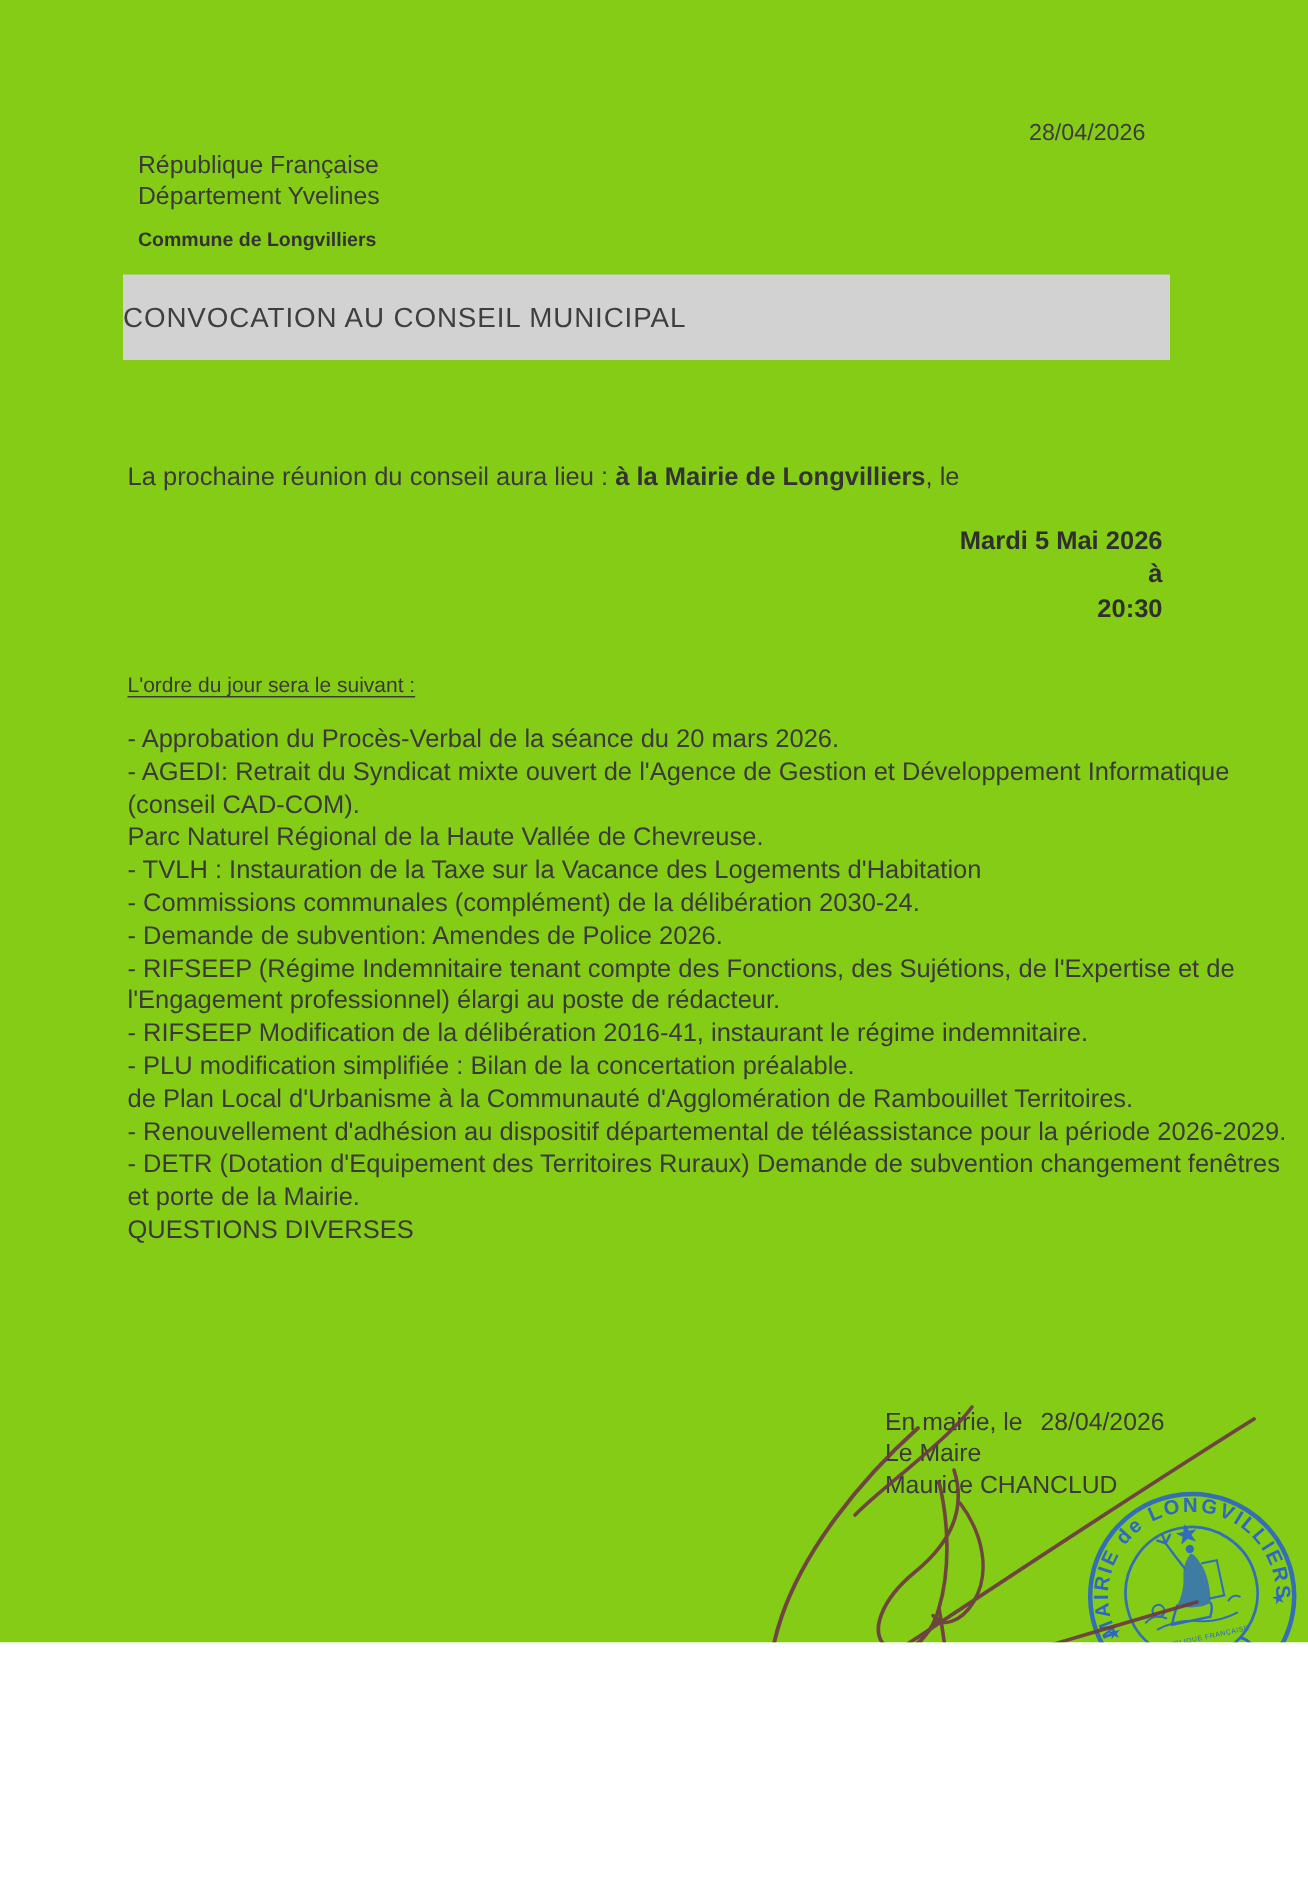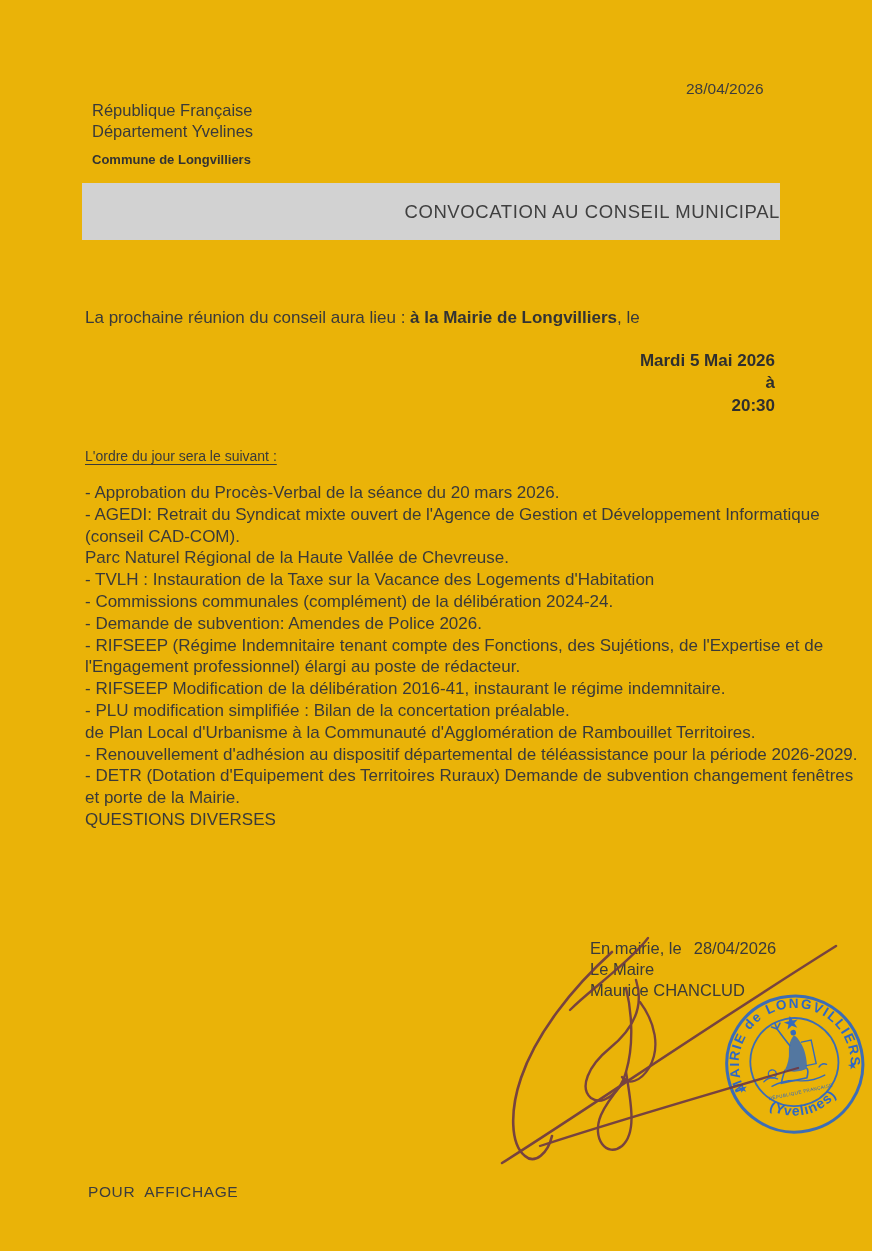--- a/index.html
+++ b/index.html
@@ -1,27 +1,27 @@
 <!DOCTYPE html>
 <html><head>
 <meta charset="utf-8">
 <style>
   html,body{margin:0;padding:0;background:#ffffff;}
   .page{
-    position:relative;width:872px;height:1251px;background:#eab308;
+    position:relative;width:872px;height:1095px;background:#84cc16;
     font-family:"Liberation Sans","DejaVu Sans",sans-serif;color:#3a3a3a;overflow:hidden;
   }
   .abs{position:absolute;}
   .top-date{left:686px;top:80px;font-size:15.5px;color:#3d3d3d;}
   .hdr-line1{left:92px;top:101px;font-size:16.5px;}
   .hdr-line2{left:92px;top:122px;font-size:16.5px;}
   .hdr-line3{left:92px;top:152px;font-size:13px;font-weight:bold;color:#333;}
   .banner{
     left:82px;top:183px;width:698px;height:57px;background:#d2d2d2;
-    display:flex;align-items:center;justify-content:flex-end;
+    display:flex;align-items:center;justify-content:flex-start;
   }
   .banner span{font-size:18.5px;letter-spacing:.6px;color:#3f3f3f;}
   .intro{left:85px;top:284px;font-size:17px;white-space:nowrap;margin-top:24px;}
   .intro b{color:#333;}
   .meeting{left:85px;top:350px;width:690px;text-align:right;font-weight:bold;color:#2f2f2f;
     font-size:17px;line-height:22.4px;}
   .agenda-heading{left:85px;top:448px;font-size:14px;text-decoration:underline;
     text-underline-offset:3px;}
   .agenda{left:85px;top:482px;font-size:17px;line-height:21.8px;}
   .agenda div{white-space:nowrap;}
@@ -55,21 +55,21 @@
   </div>
 
   <div class="abs agenda-heading">L'ordre du jour sera le suivant :</div>
 
   <div class="abs agenda">
     <div>- Approbation du Procès-Verbal de la séance du 20 mars 2026.</div>
     <div>- AGEDI: Retrait du Syndicat mixte ouvert de l'Agence de Gestion et Développement Informatique</div>
     <div>(conseil CAD-COM).</div>
     <div>Parc Naturel Régional de la Haute Vallée de Chevreuse.</div>
     <div>- TVLH : Instauration de la Taxe sur la Vacance des Logements d'Habitation</div>
-    <div>- Commissions communales (complément) de la délibération 2024-24.</div>
+    <div>- Commissions communales (complément) de la délibération 2030-24.</div>
     <div>- Demande de subvention: Amendes de Police 2026.</div>
     <div>- RIFSEEP (Régime Indemnitaire tenant compte des Fonctions, des Sujétions, de l'Expertise et de</div>
     <div>l'Engagement professionnel) élargi au poste de rédacteur.</div>
     <div>- RIFSEEP Modification de la délibération 2016-41, instaurant le régime indemnitaire.</div>
     <div>- PLU modification simplifiée : Bilan de la concertation préalable.</div>
     <div>de Plan Local d'Urbanisme à la Communauté d'Agglomération de Rambouillet Territoires.</div>
     <div>- Renouvellement d'adhésion au dispositif départemental de téléassistance pour la période 2026-2029.</div>
     <div>- DETR (Dotation d'Equipement des Territoires Ruraux) Demande de subvention changement fenêtres</div>
     <div>et porte de la Mairie.</div>
     <div>QUESTIONS DIVERSES</div>

